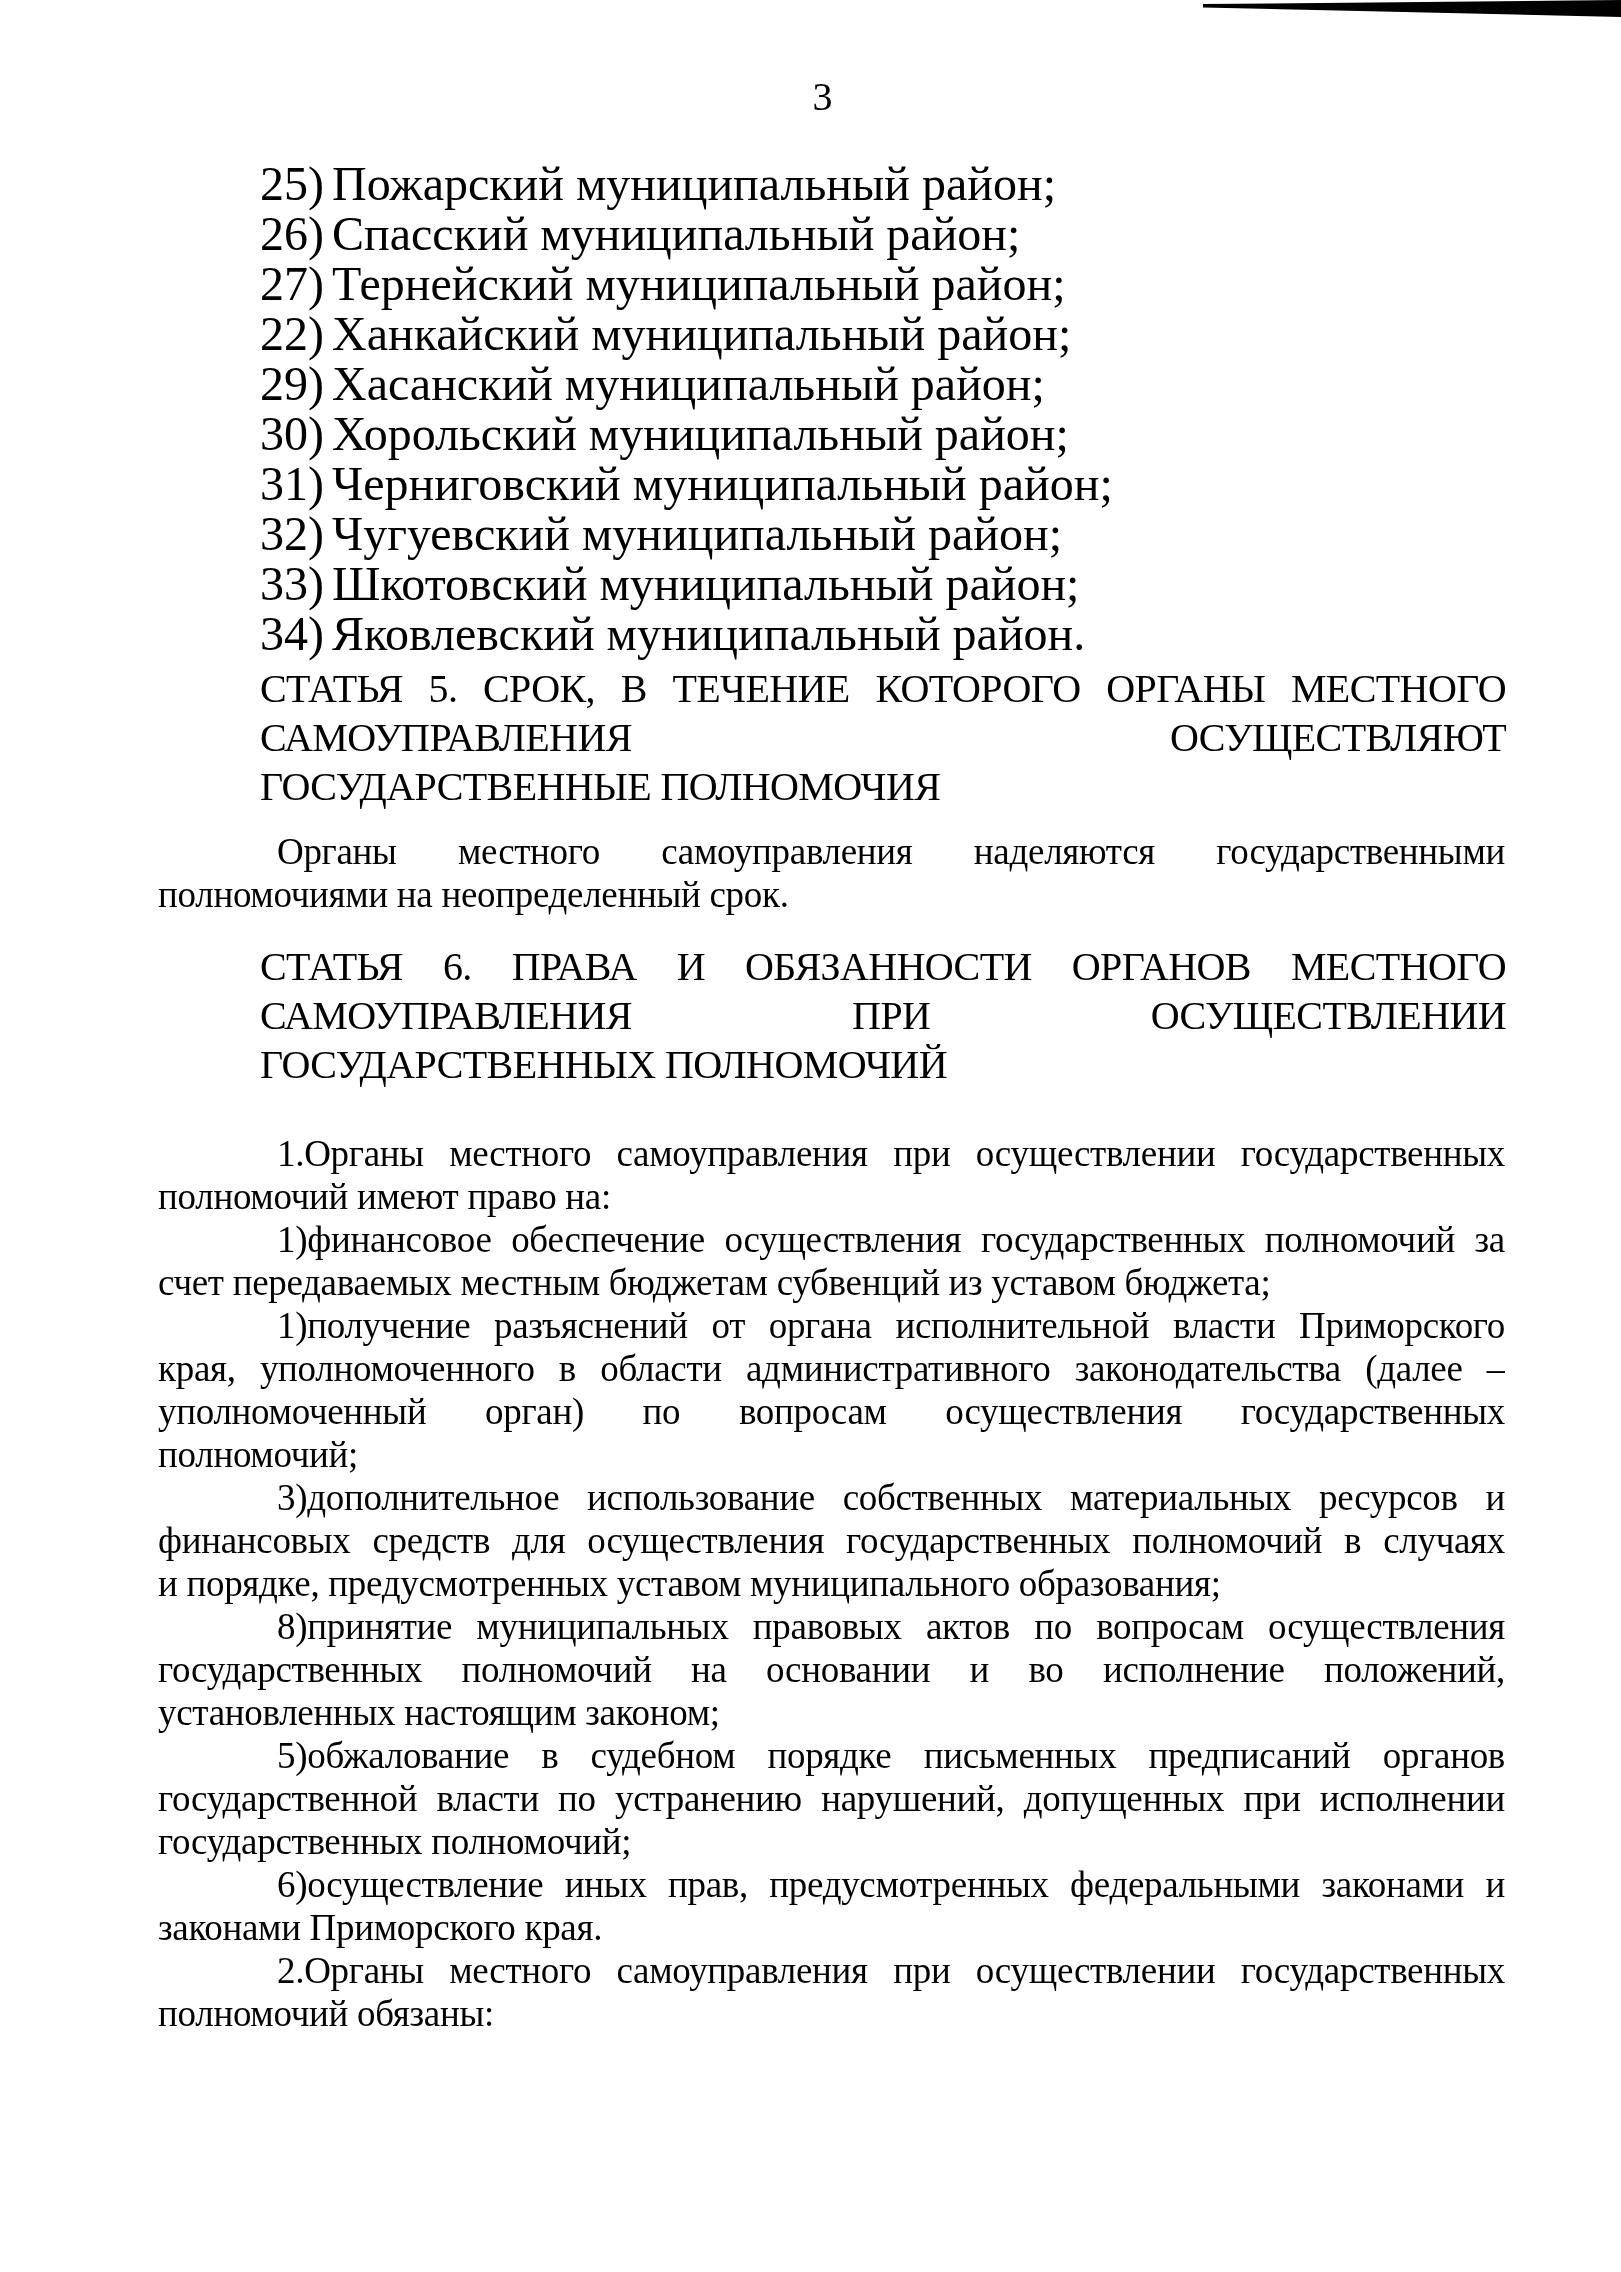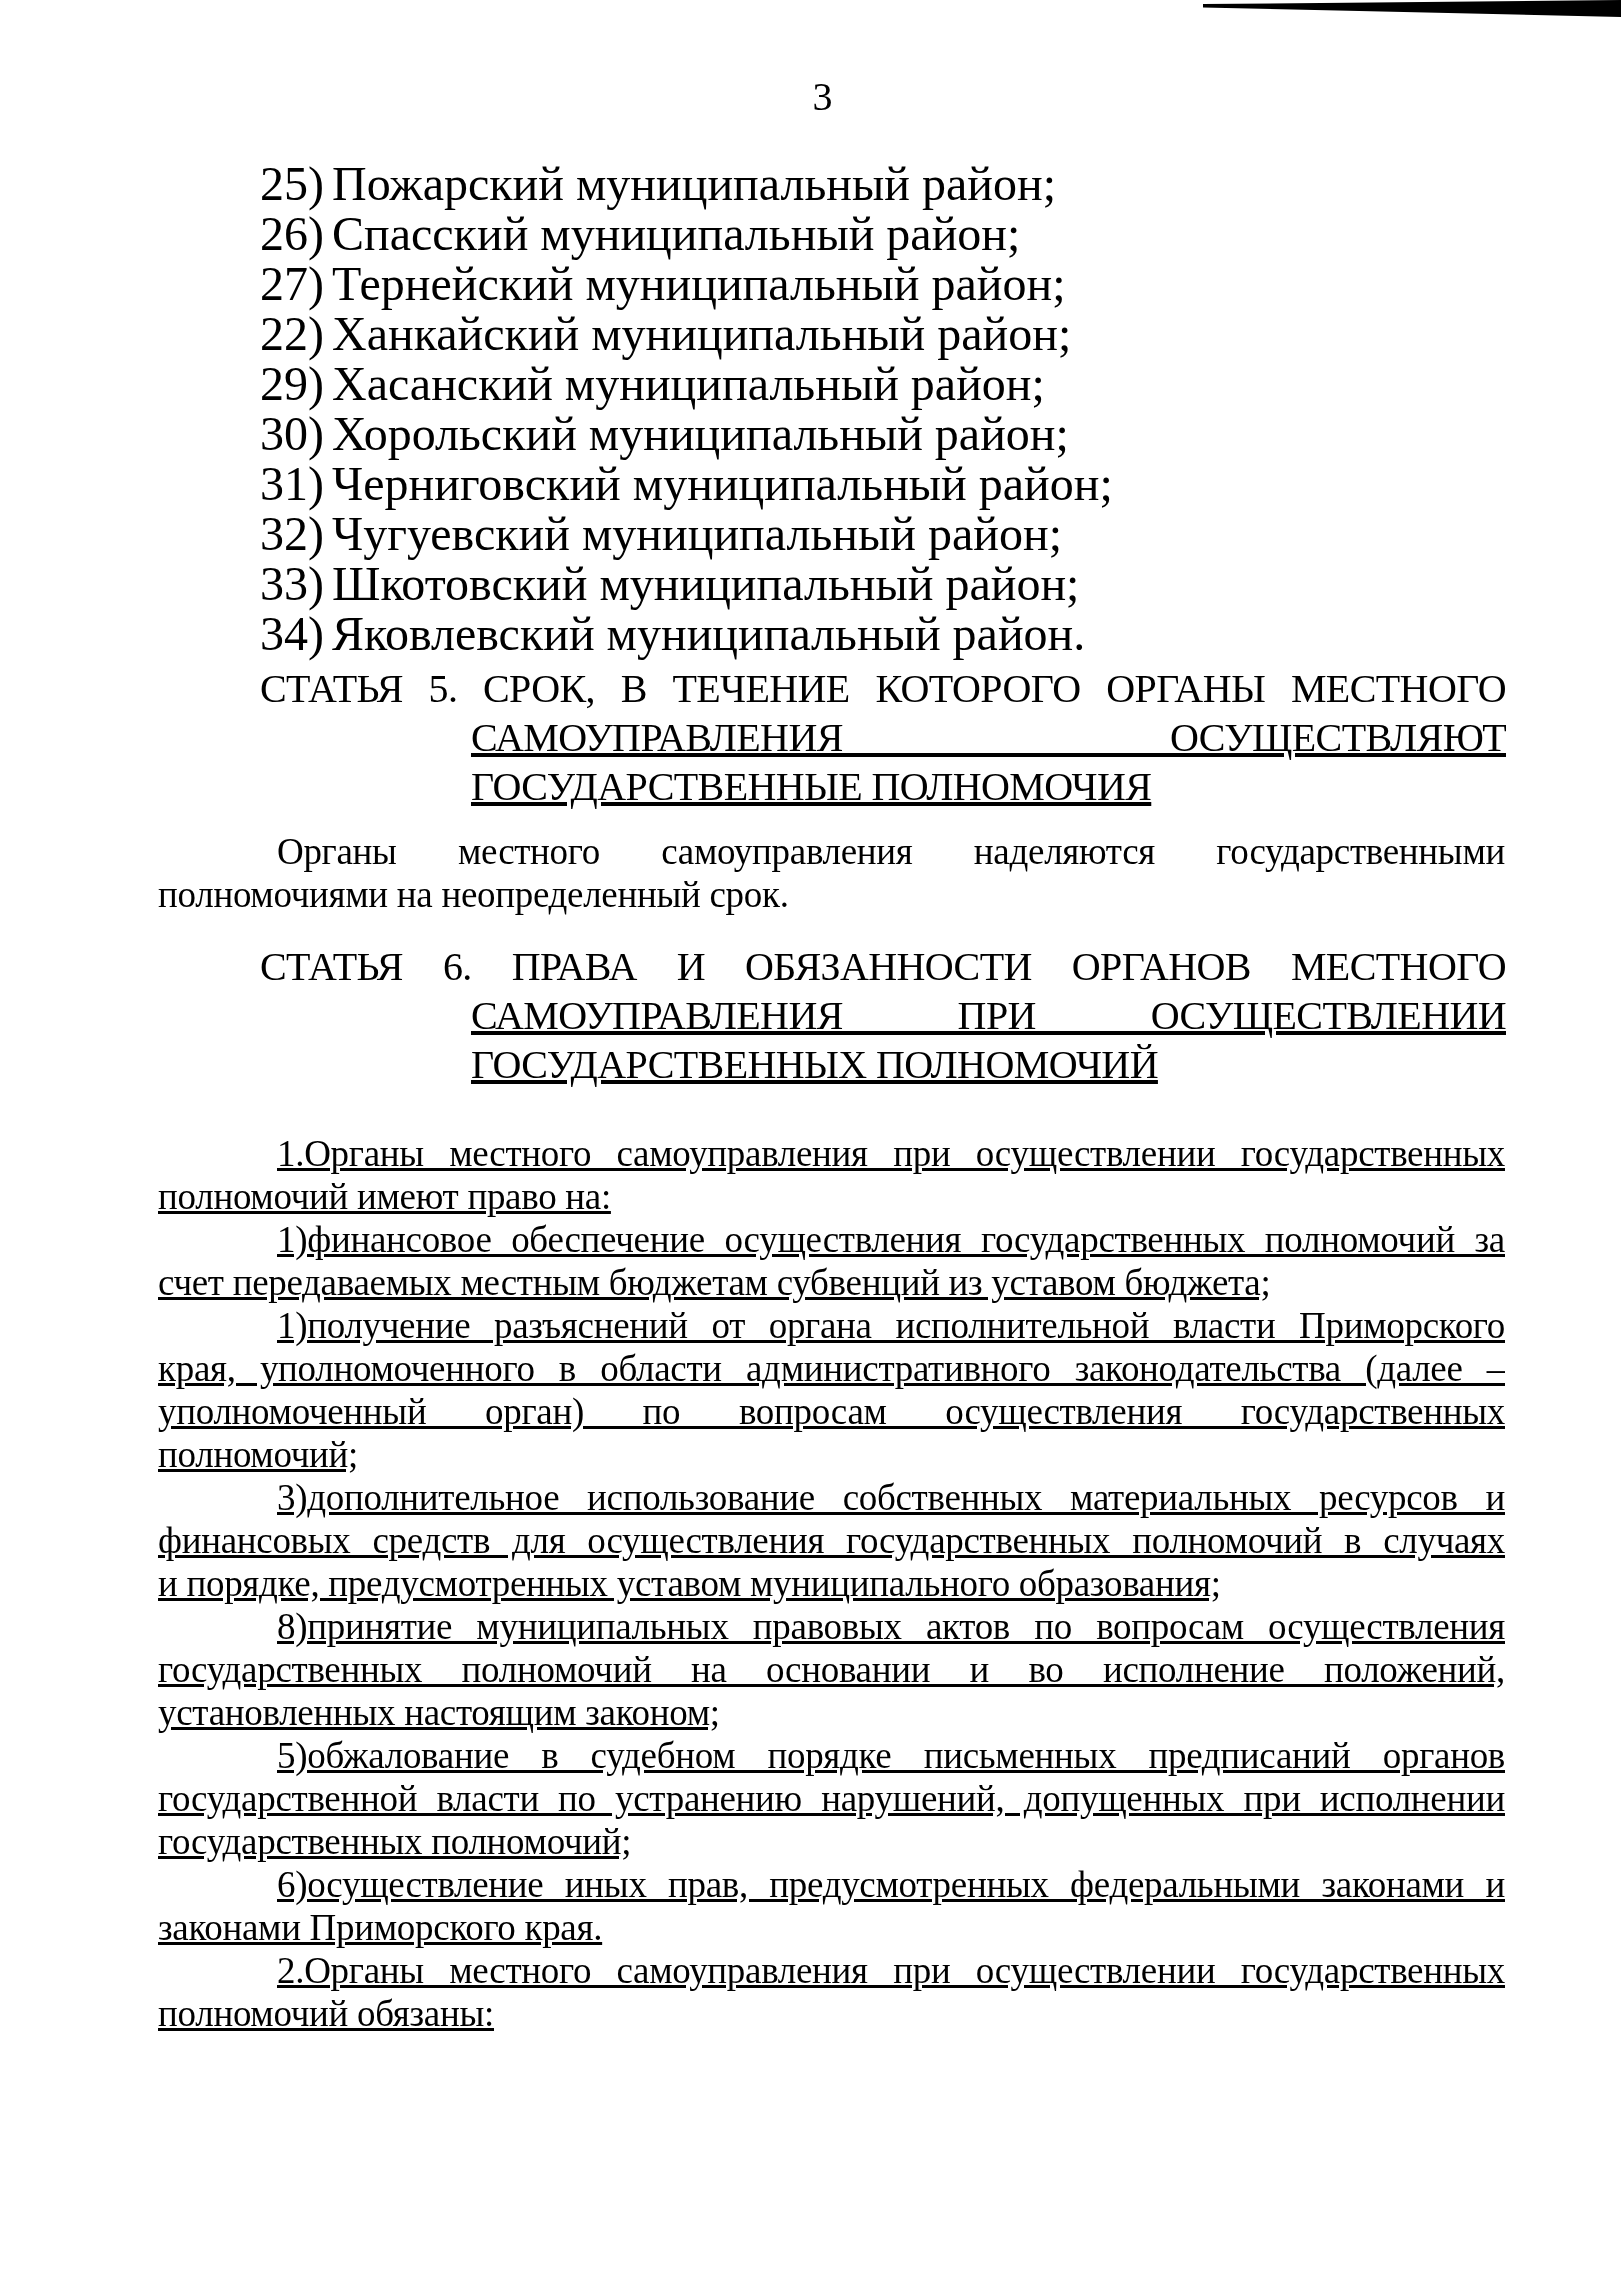--- a/index.html
+++ b/index.html
@@ -59,40 +59,38 @@
     width: 1246px;
     font-size: 40px;
     letter-spacing: -0.6px;
   }
   .heading .hline {
     height: 49px;
     line-height: 49px;
     overflow: hidden;
   }
   .heading .hline:not(:first-child) {
-    margin-left: 211px;
-    text-decoration: underline;
   }
   #article5-heading { top: 664px; }
   #article6-heading { top: 942px; }
   
   .bodyblock {
     position: absolute;
     left: 158px;
     width: 1347px;
     font-size: 37px;
     letter-spacing: -0.3px;
   }
   .bodyblock .bline {
     height: 43px;
     line-height: 43px;
     overflow: hidden;
   }
   #article5-paragraph { top: 830px; }
-  #article6-body { top: 1132px; text-decoration: underline; }
+  #article6-body { top: 1132px; }
   .ind { margin-left: 119px; }
   .j {
     text-align: justify;
     text-align-last: justify;
     text-justify: inter-word;
   }
 </style>
 </head>
 <body>
 

